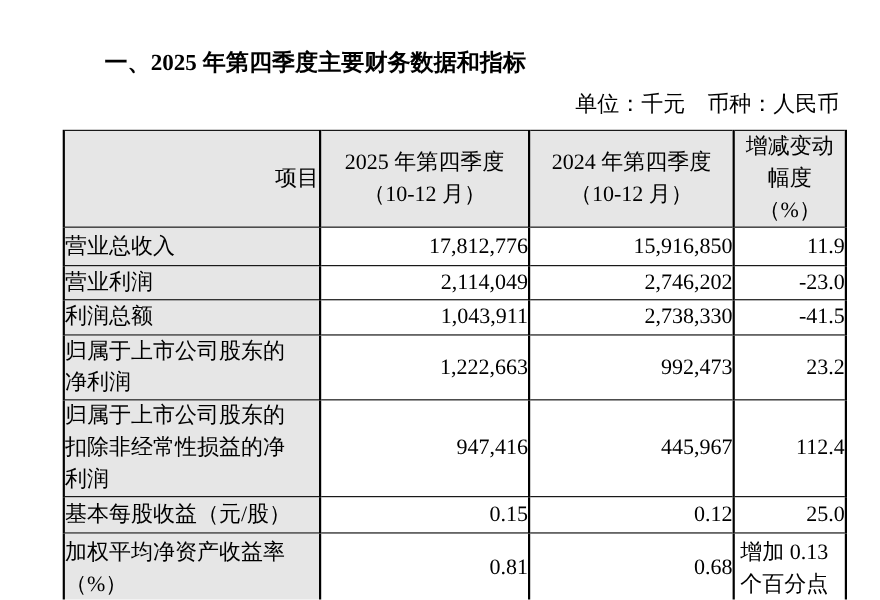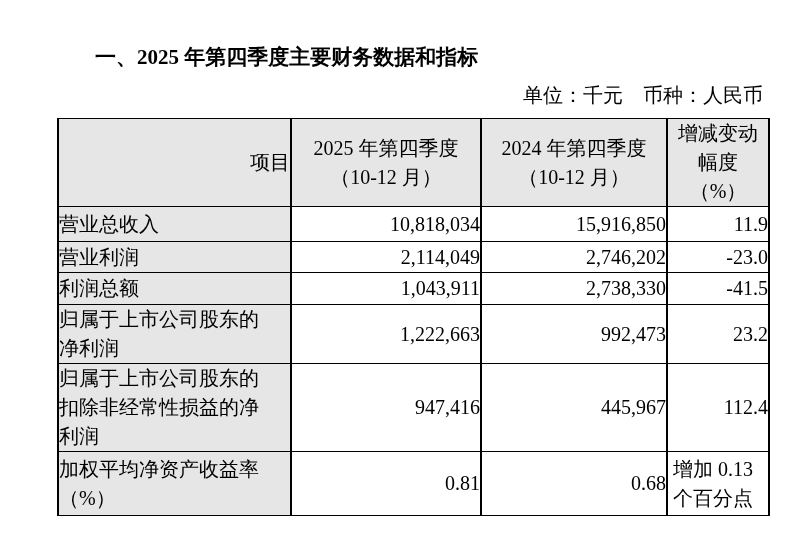--- a/index.html
+++ b/index.html
@@ -106,21 +106,21 @@
 （10-12 月）</th>
       <th class="col-header shade">2024 年第四季度
 （10-12 月）</th>
       <th class="col-header shade">增减变动
 幅度
 （%）</th>
     </tr>
 
     <tr style="height:35px">
       <td class="cell-item shade">营业总收入</td>
-      <td class="cell-num">10,818,034</td>
+      <td class="cell-num">17,812,776</td>
       <td class="cell-num">15,916,850</td>
       <td class="cell-change">11.9</td>
     </tr>
 
     <tr style="height:31px">
       <td class="cell-item shade">营业利润</td>
       <td class="cell-num">2,114,049</td>
       <td class="cell-num">2,746,202</td>
       <td class="cell-change">-23.0</td>
     </tr>
@@ -142,20 +142,26 @@
 
     <tr style="height:88px">
       <td class="cell-item shade">归属于上市公司股东的
 扣除非经常性损益的净
 利润</td>
       <td class="cell-num">947,416</td>
       <td class="cell-num">445,967</td>
       <td class="cell-change">112.4</td>
     </tr>
 
+    <tr style="height:33px">
+      <td class="cell-item shade">基本每股收益（元/股）</td>
+      <td class="cell-num">0.15</td>
+      <td class="cell-num">0.12</td>
+      <td class="cell-change">25.0</td>
+    </tr>
 
     <tr style="height:64px">
       <td class="cell-item shade">加权平均净资产收益率
 （%）</td>
       <td class="cell-num">0.81</td>
       <td class="cell-num">0.68</td>
       <td class="cell-change left">增加 0.13
 个百分点</td>
     </tr>
   </tbody>

